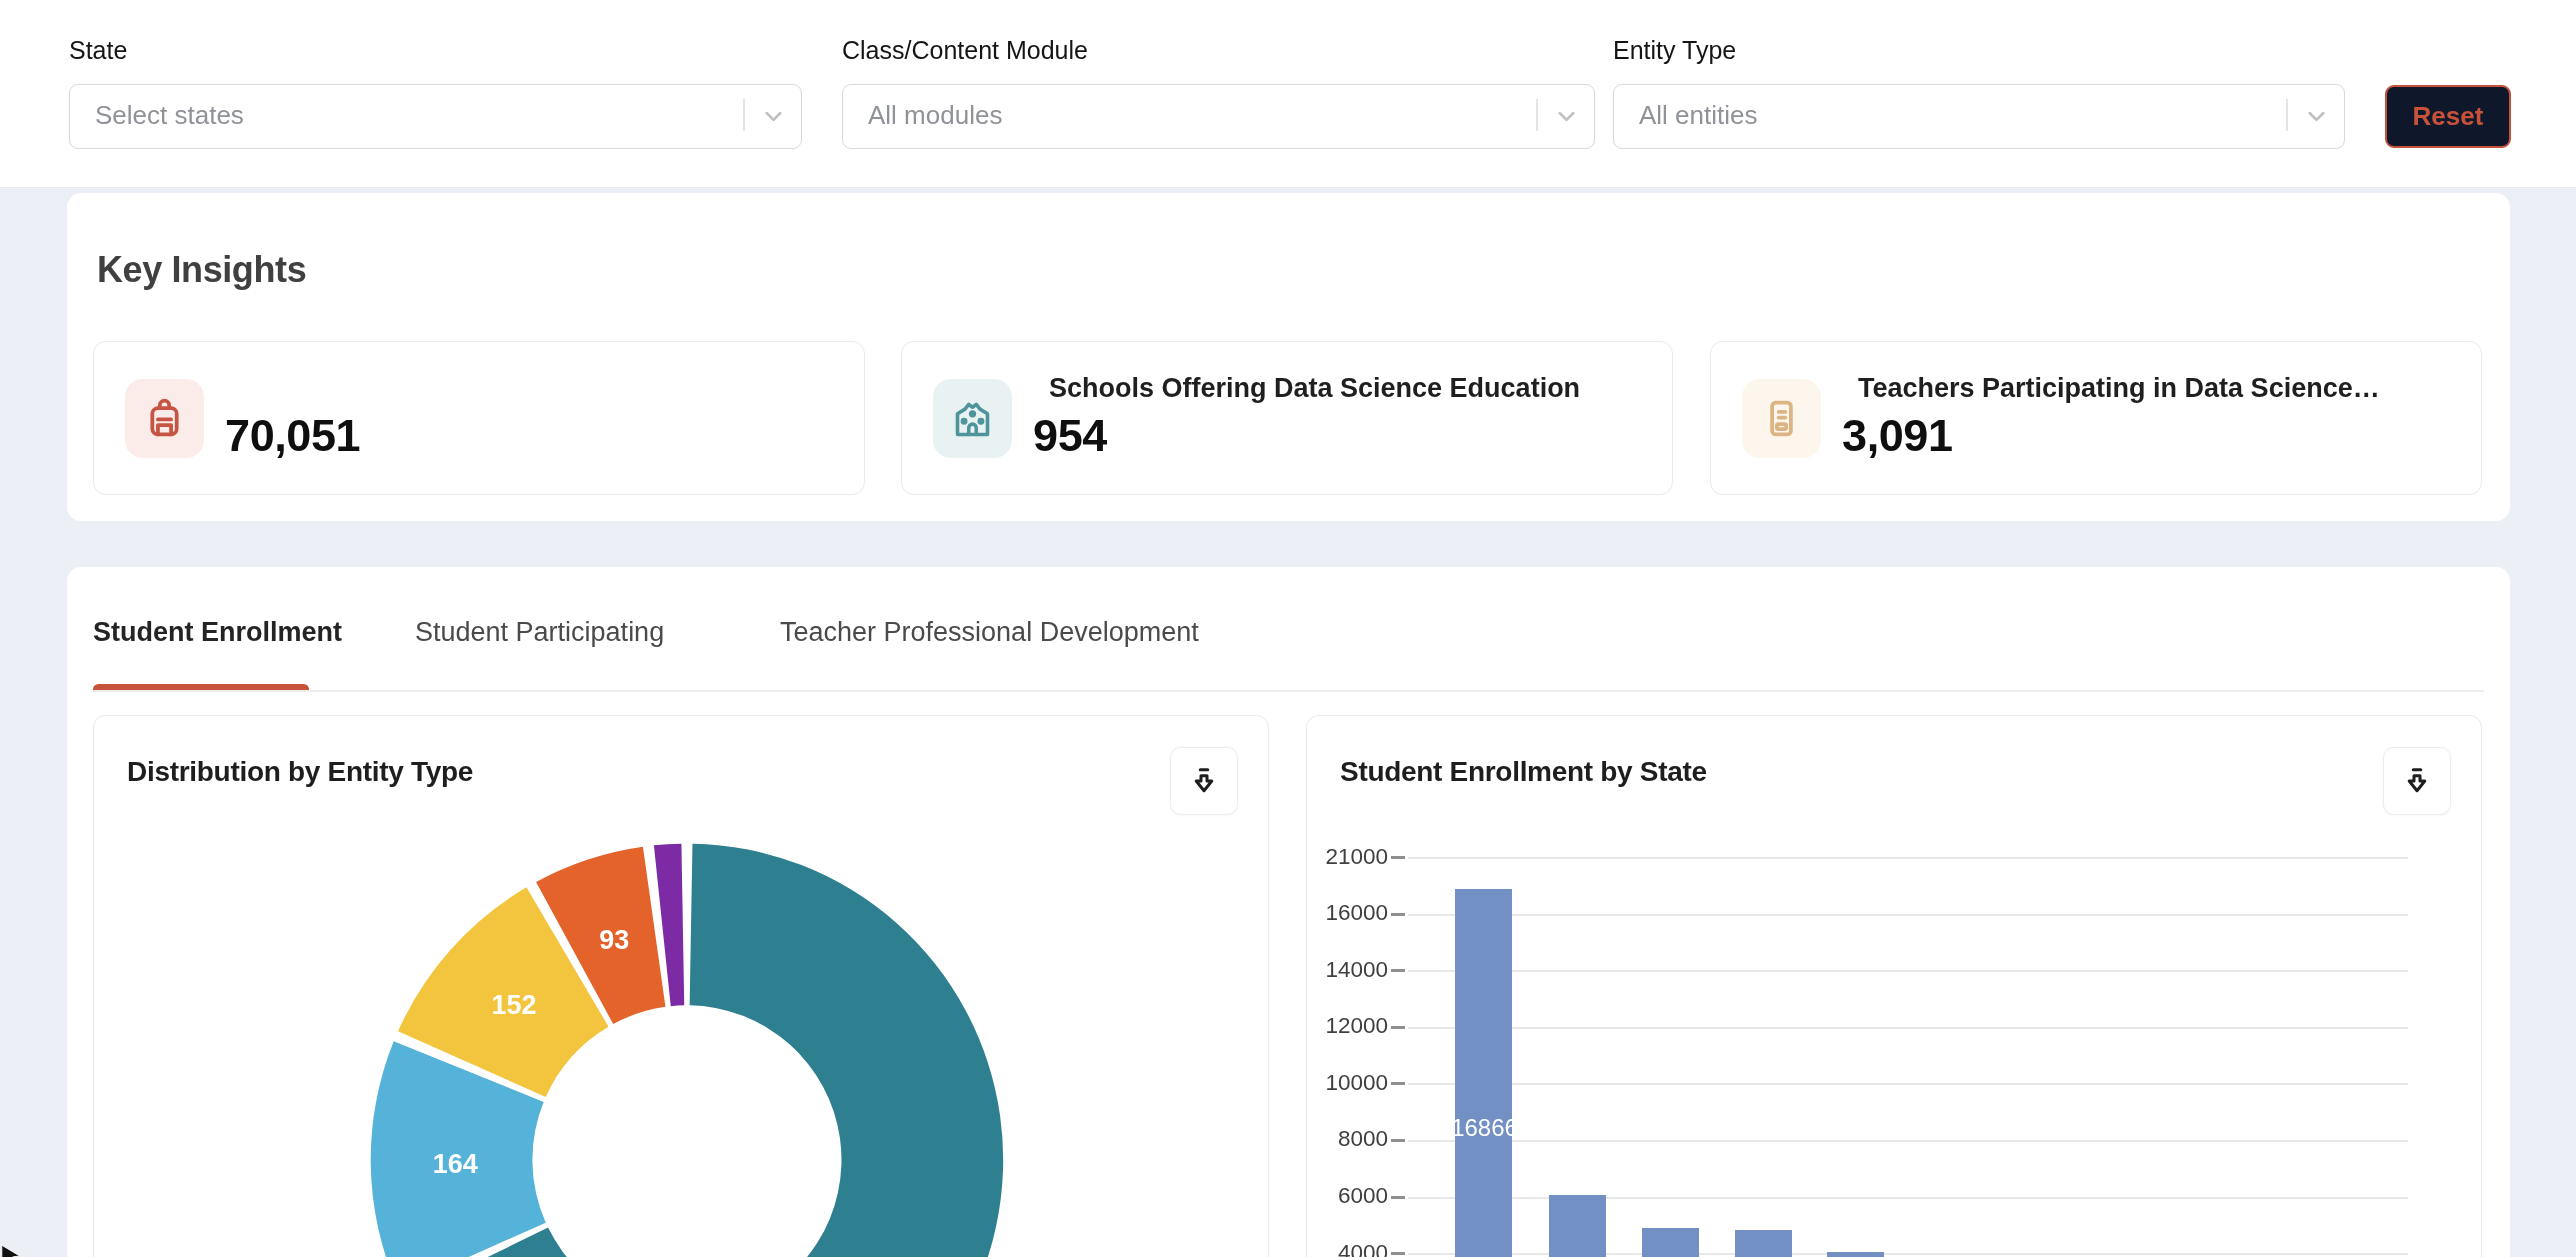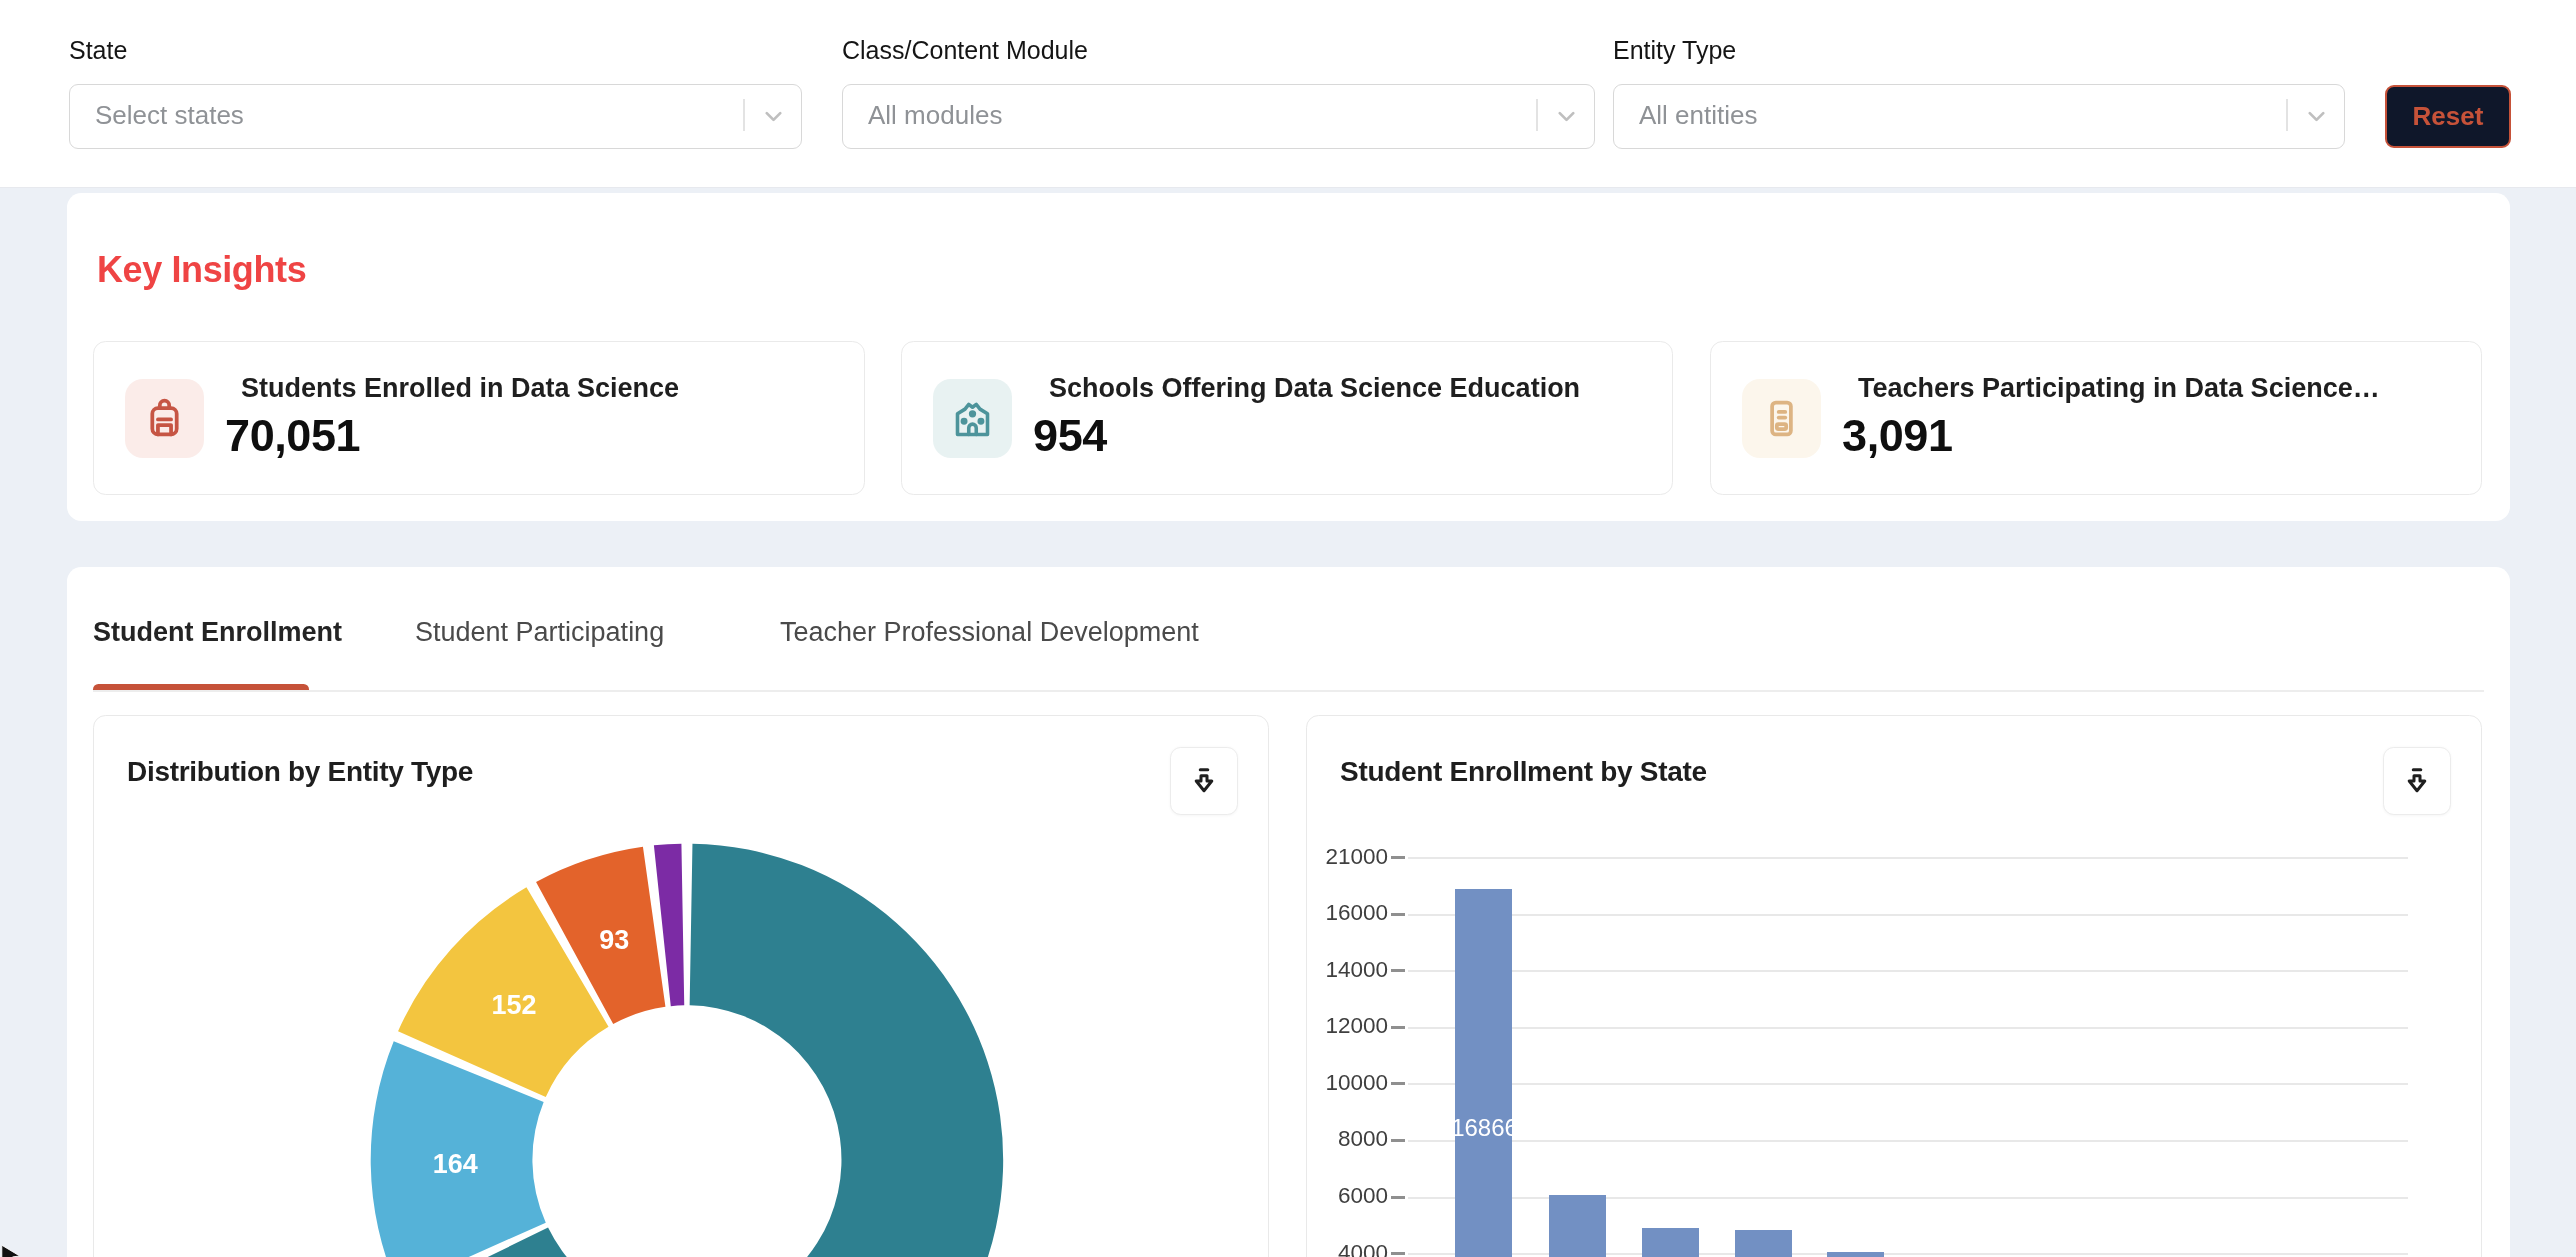--- a/index.html
+++ b/index.html
@@ -15,21 +15,21 @@
   .select-placeholder { position:absolute; left:25px; top:0; height:61px; line-height:61px; font-size:26px; color:#8f9296; }
   .select-divider { position:absolute; right:56px; top:14.4px; width:1.8px; height:32px; background:#e3e3e3; }
   .select-chevron { position:absolute; right:14.4px; top:18px; width:27px; height:27px; }
   .reset-btn { position:absolute; top:85px; width:126px; height:63px; border:2.2px solid #C65239; border-radius:9px; background:#0f172a;
                color:#C65239; font-size:26px; font-weight:600; text-align:center; line-height:58px; cursor:pointer; }
 
   
   .section { position:absolute; left:67px; width:2443px; background:#ffffff; border-radius:14.4px; }
   .section-insights { top:193px; height:328px; }
   .section-charts   { top:567px; height:719px; }
-  .insights-title { position:absolute; left:30px; top:56px; font-size:36px; font-weight:700; color:#ef4444; letter-spacing:-0.4px; }
+  .insights-title { position:absolute; left:30px; top:56px; font-size:36px; font-weight:700; color:#404040; letter-spacing:-0.4px; }
 
   
   .metric-card { position:absolute; top:148px; width:772px; height:154px; border:1.8px solid #eaeaea; border-radius:12.6px; background:#fff; }
   .metric-tile { position:absolute; left:30.5px; top:37px; width:79px; height:79px; border-radius:18px; }
   .metric-tile svg { position:absolute; left:17px; top:17px; }
   .metric-title { position:absolute; left:147px; top:30.5px; font-size:27px; font-weight:600; color:#1f1f1f; white-space:nowrap; }
   .metric-value { position:absolute; left:131px; top:68px; font-size:45px; font-weight:700; color:#0f0f0f; letter-spacing:-0.4px; }
 
   
   .tab { position:absolute; top:50px; font-size:27px; color:#4a4a4a; cursor:pointer; white-space:nowrap; }
@@ -108,21 +108,20 @@
       <div class="metric-tile" style="background: rgb(251, 236, 233);">
         <svg width="45" height="45" viewBox="0 0 24 24">
           <g fill="none" stroke="#C65544" stroke-width="2" stroke-linecap="round" stroke-linejoin="round">
             <rect x="5.5" y="6.5" width="13" height="14" rx="3"></rect>
             <path d="M9.5 6.5 V5 a2.5 2.5 0 0 1 5 0 v1.5"></path>
             <path d="M8.5 20.5 v-5 h7 v5"></path>
             <path d="M8.5 12.5 h7"></path>
           </g>
         </svg>
       </div>
-      <div class="metric-title">Students Enrolled in Data Science</div>
       <div class="metric-value">70,051</div>
     </div>
 
     <div class="metric-card" style="left:834px;">
       <div class="metric-tile" style="background: rgb(232, 242, 242);">
         <svg width="45" height="45" viewBox="0 0 24 24">
           <g fill="none" stroke="#4D949B" stroke-width="1.9" stroke-linecap="round" stroke-linejoin="round">
             <path d="M4 20.5 V9.5 l4-2.5 2-2.5 2 1.5 2-1.5 2 2.5 4 2.5 v11 z"></path>
             <path d="M10 20.5 v-3.5 a2 2 0 0 1 4 0 v3.5"></path>
             <circle cx="12" cy="9.5" r="1" fill="#4D949B"></circle>

